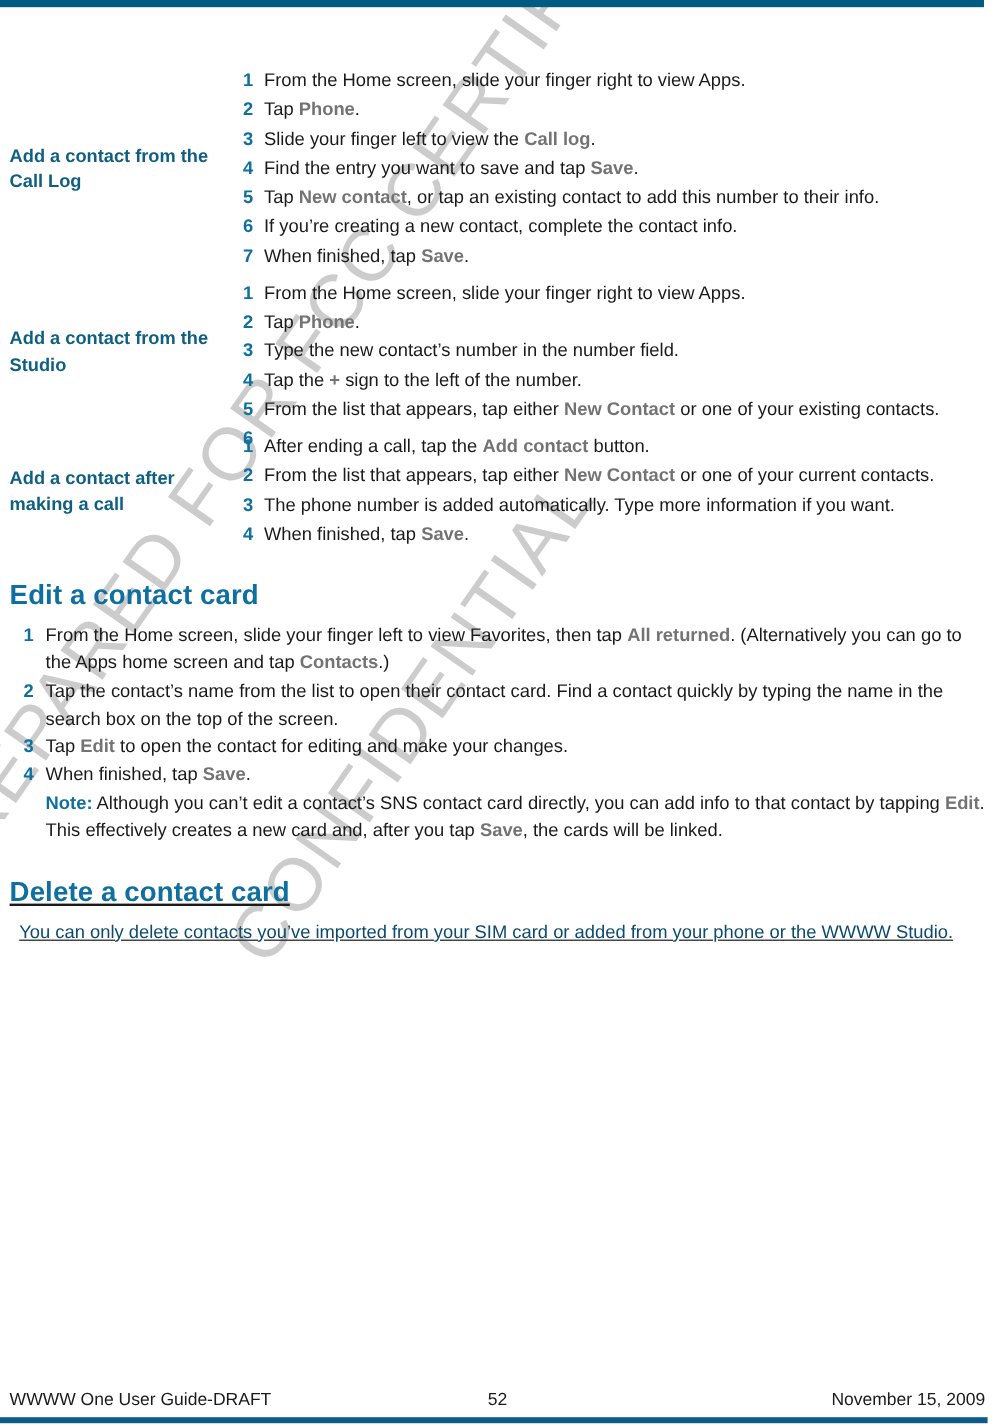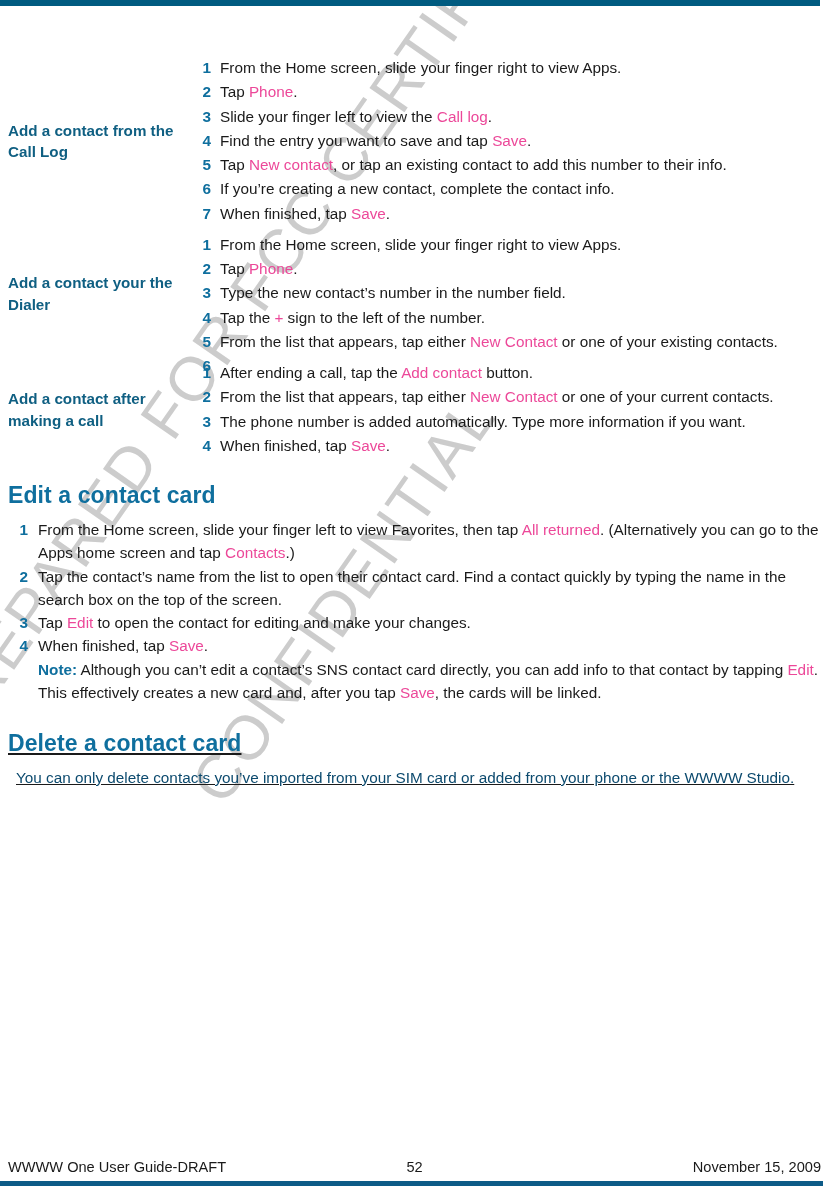--- a/index.html
+++ b/index.html
@@ -142,22 +142,22 @@
   ol.steps.wide > li > .num { width: 20px; }
 
   .para {
     font-size: 15.3px;
     line-height: 1.52;
     margin: 8px;
     color: #0c4a6e;
   }
 
   b.term {
-    color: #ec4899;
-    font-weight: normal;
+    color: #737373;
+    font-weight: bold;
   }
   b.note-lbl {
     color: #0f6f9e;
     font-weight: bold;
   }
 
   
   .footer {
     position: absolute;
     left: 8px;
@@ -202,21 +202,21 @@
               <li><span class="num">2</span><span>Tap <b class="term">Phone</b>.</span></li>
               <li><span class="num">3</span><span>Slide your finger left to view the <b class="term">Call log</b>.</span></li>
               <li><span class="num">4</span><span>Find the entry you want to save and tap <b class="term">Save</b>.</span></li>
               <li><span class="num">5</span><span>Tap <b class="term">New contact</b>, or tap an existing contact to add this number to their info.</span></li>
               <li><span class="num">6</span><span>If you’re creating a new contact, complete the contact info.</span></li>
               <li><span class="num">7</span><span>When finished, tap <b class="term">Save</b>.</span></li>
             </ol>
           </div>
         </div>
         <div class="block">
-          <div class="block-label">Add a contact your the Dialer</div>
+          <div class="block-label">Add a contact from the Studio</div>
           <div class="block-steps">
             <ol class="steps">
               <li><span class="num">1</span><span>From the Home screen, slide your finger right to view Apps.</span></li>
               <li><span class="num">2</span><span>Tap <b class="term">Phone</b>.</span></li>
               <li><span class="num">3</span><span>Type the new contact’s number in the number field.</span></li>
               <li><span class="num">4</span><span>Tap the <b class="term">+</b> sign to the left of the number.</span></li>
               <li><span class="num">5</span><span>From the list that appears, tap either <b class="term">New Contact</b> or one of your existing contacts.</span></li>
               <li><span class="num">6</span></li>
             </ol>
           </div>

